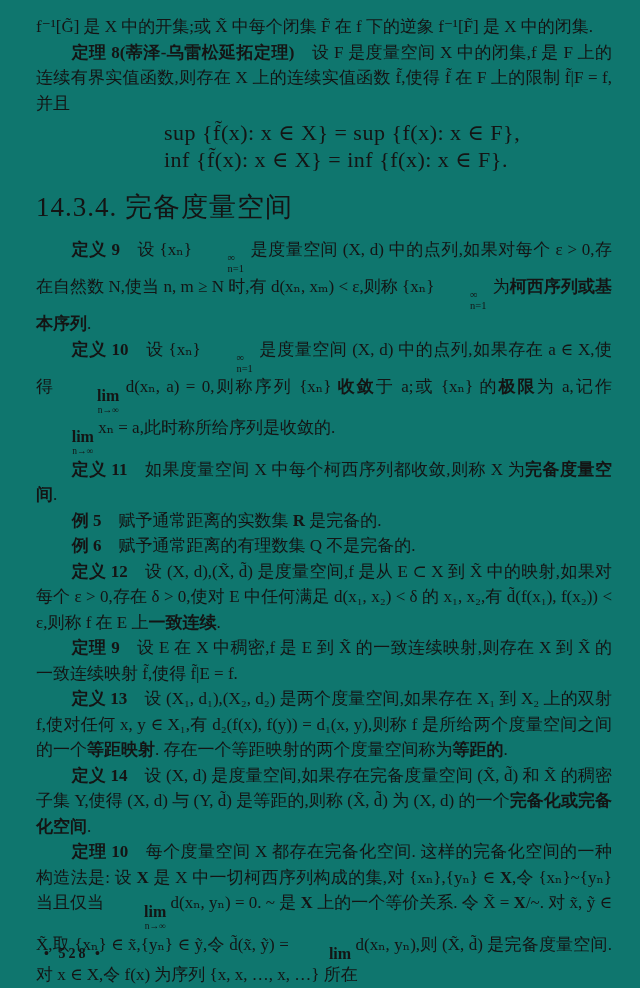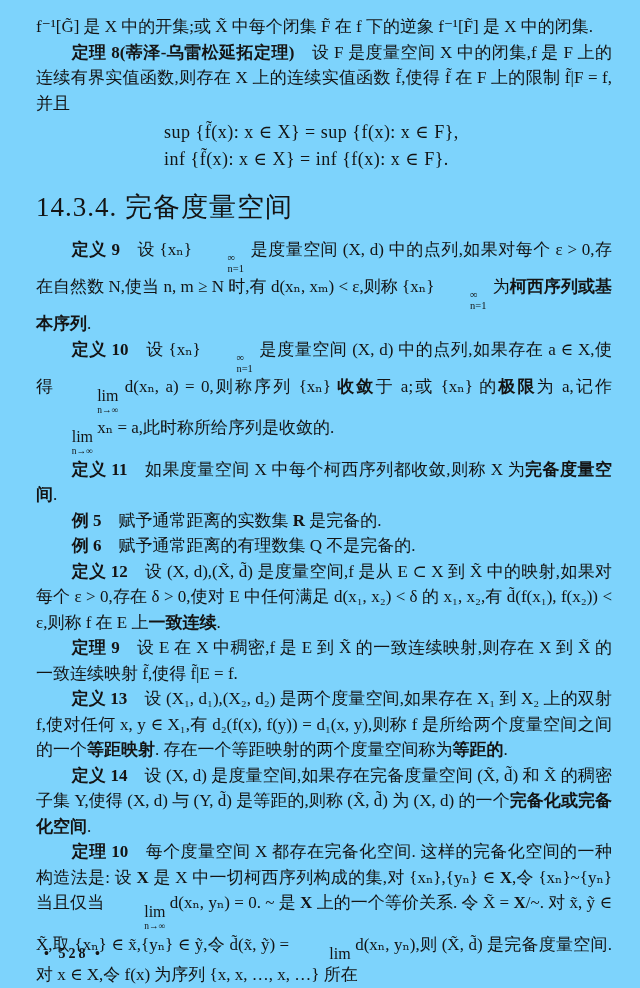--- a/index.html
+++ b/index.html
@@ -33,32 +33,32 @@
     letter-spacing:1px;
     margin:16px 0 12px 0;
     text-indent:0;
     font-family:"Liberation Serif","DejaVu Serif",serif;
   }
   .formulas{
     margin:3px 0 5px 0;
     padding-left:128px;
   }
   .formula-line{
-    font-size:18px;
+    font-size:22px;
     line-height:27px;
     letter-spacing:0.5px;
   }
   .lim{
     display:inline-flex;
     flex-direction:column;
     align-items:center;
     vertical-align:-9px;
     line-height:1;
   }
-  .lim .main{font-size:16px;line-height:1;}
+  .lim .main{font-size:16px;line-height:1;font-weight:bold;}
   .lim .u{font-size:9.5px;line-height:1;margin-top:2px;}
   .ss{
     display:inline-flex;
     flex-direction:column;
     align-items:flex-start;
     vertical-align:-6px;
     line-height:1;
     font-size:10.5px;
     margin:0 2px 0 0;
   }
@@ -68,21 +68,21 @@
     left:44px;
     bottom:26px;
     font-size:14px;
     font-weight:bold;
     letter-spacing:3px;
   }
 </style>
 </head>
 <body style="color: rgb(20, 20, 20);">
 
-<div class="page" style="background: #7dd3fc;">
+<div class="page" style="background: #0f766e;">
   <div id="content">
       <p class="para noindent"><span>f⁻¹[G̃] 是 X 中的开集;或 X̃ 中每个闭集 F̃ 在 f 下的逆象 f⁻¹[F̃] 是 X 中的闭集.</span></p>
       <p class="para"><span class="b">定理 8(蒂泽-乌雷松延拓定理)</span><span> 设 F 是度量空间 X 中的闭集,f 是 F 上的连续有界实值函数,则存在 X 上的连续实值函数 f̃,使得 f̃ 在 F 上的限制 f̃|F = f,并且</span></p>
       <div class="formulas">
         <div class="formula-line"><span>sup {f̃(x): x ∈ X} = sup {f(x): x ∈ F},</span></div>
         <div class="formula-line"><span>inf {f̃(x): x ∈ X} = inf {f(x): x ∈ F}.</span></div>
       </div>
       <div class="heading">14.3.4. 完备度量空间</div>
       <p class="para"><span class="b">定义 9</span><span> 设 {xₙ}</span><span class="ss">
           <span>∞</span>

